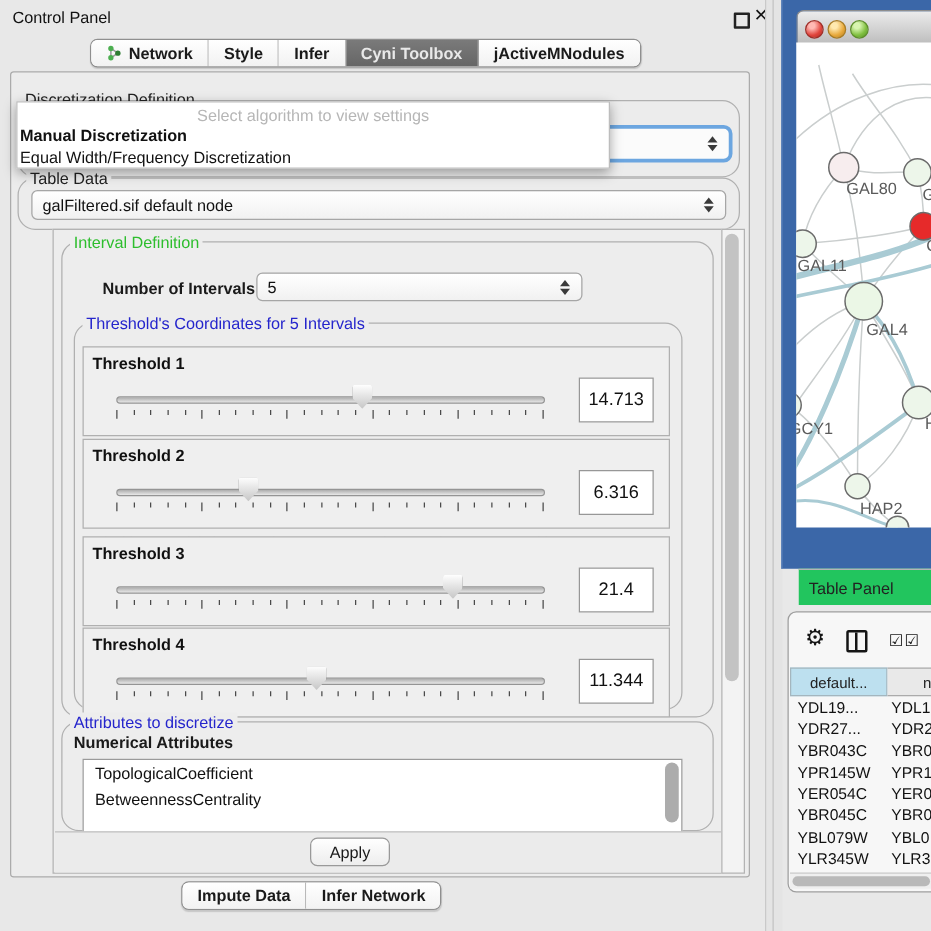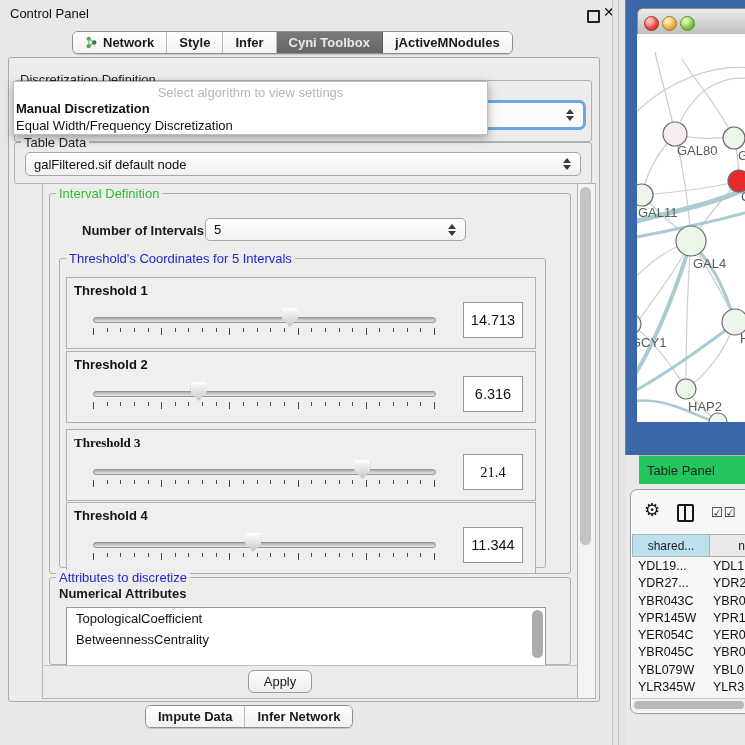--- a/index.html
+++ b/index.html
@@ -19,21 +19,21 @@
   .seg:last-child{border-right:none;}
   .seg.sel{background:linear-gradient(#7A7A7A,#666);color:#E9E9E9;border-right:1px solid #5A5A5A;}
   .top-tabs{left:72px;top:31px;}
   .bottom-tabs{left:145px;top:705px;}
   .neticon{width:13px;height:13px;margin-right:5px;}
 
   .content-box{left:8px;top:57px;width:590px;height:643px;background:#ECECEC;
                border:1px solid #ABABAB;border-radius:3px;}
 
   
-  .groupbox{border:1px solid #B0B0B0;border-radius:3px;}
+  .groupbox{border:1px solid #B0B0B0;border-radius:14px;}
   .gtitle{position:absolute;top:-8px;left:6px;background:#ECECEC;padding:0 3px;font-size:13px;}
   .gtitle.green{color:#2DBE2D;}
   .gtitle.blue{color:#2525CC;}
   .gtitle.black{color:#222;}
 
   
   .combo{background:linear-gradient(#FFFFFF,#F1F1F1);border:1px solid #A6A6A6;border-radius:5px;
          display:flex;align-items:center;padding:0 8px;font-size:13px;color:#111;}
   .spinner{position:absolute;right:9px;top:50%;transform:translateY(-50%);width:9px;height:12px;}
   .spinner .up{position:absolute;top:0;left:1px;width:0;height:0;border-left:4px solid transparent;
@@ -272,21 +272,21 @@
                 <div class="tick major" style="left: 100%;"></div>
                 <div class="tlabel" style="left: 0%;">-3.426</div>
                 <div class="tlabel" style="left: 20%;">2.859</div>
                 <div class="tlabel" style="left: 40%;">9.144</div>
                 <div class="tlabel" style="left: 60%;">15.43</div>
                 <div class="tlabel" style="left: 80%;">21.715</div>
                 <div class="tlabel" style="left: 100%;">28</div>
               </div>
               <div class="th-value">6.316</div>
             </div>
-            <div class="th-panel" style="top: 170px; font-family: Liberation Serif, serif;">
+            <div class="th-panel" style="top: 170px;">
               <div class="th-label">Threshold 3</div>
               <div class="th-trackwrap">
                 <div class="th-track"></div>
                 <div class="th-thumb" style="left: 78.9983%;"></div>
                 <div class="tick major" style="left: 0%;"></div>
                 <div class="tick minor" style="left: 4%;"></div>
                 <div class="tick minor" style="left: 8%;"></div>
                 <div class="tick minor" style="left: 12%;"></div>
                 <div class="tick minor" style="left: 16%;"></div>
                 <div class="tick major" style="left: 20%;"></div>
@@ -460,21 +460,21 @@
   </div>
 
   <div class="abs tablepanel-bar">
     <div class="tablepanel-title">Table Panel</div>
   </div>
   <div class="abs table-window">
     <div class="gear">⚙</div>
     <div class="spliticon"></div>
     <div class="checks">☑☑</div>
     <div class="thead">
-      <div class="thcell c1">shared...</div>
+      <div class="thcell c1">default...</div>
       <div class="thcell c2">na</div>
     </div>
     <div class="trows" id="table-rows">
         <div class="trow">
           <span class="c1">YDL19...</span>
           <span class="c2">YDL1</span>
         </div>
         <div class="trow">
           <span class="c1">YDR27...</span>
           <span class="c2">YDR2</span>

